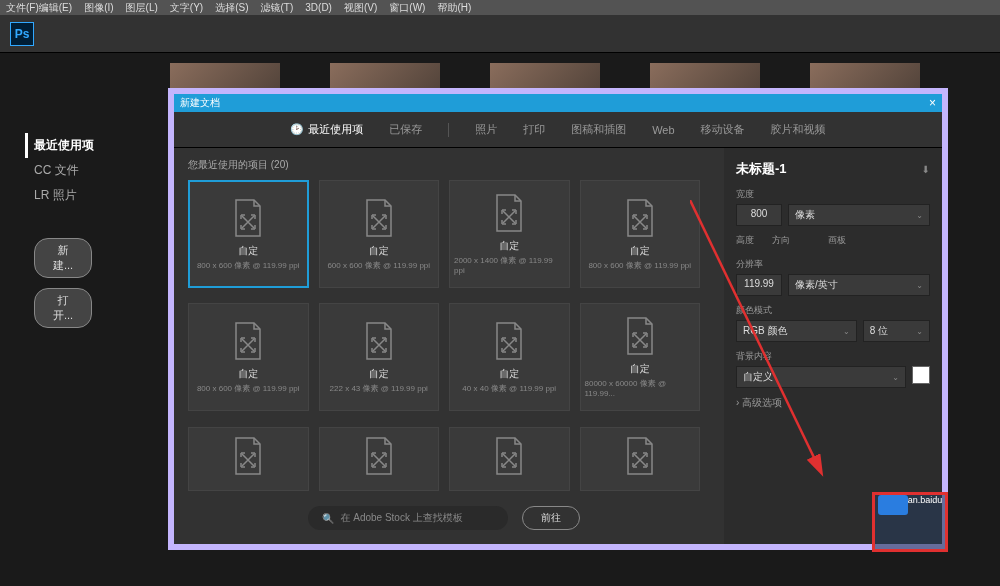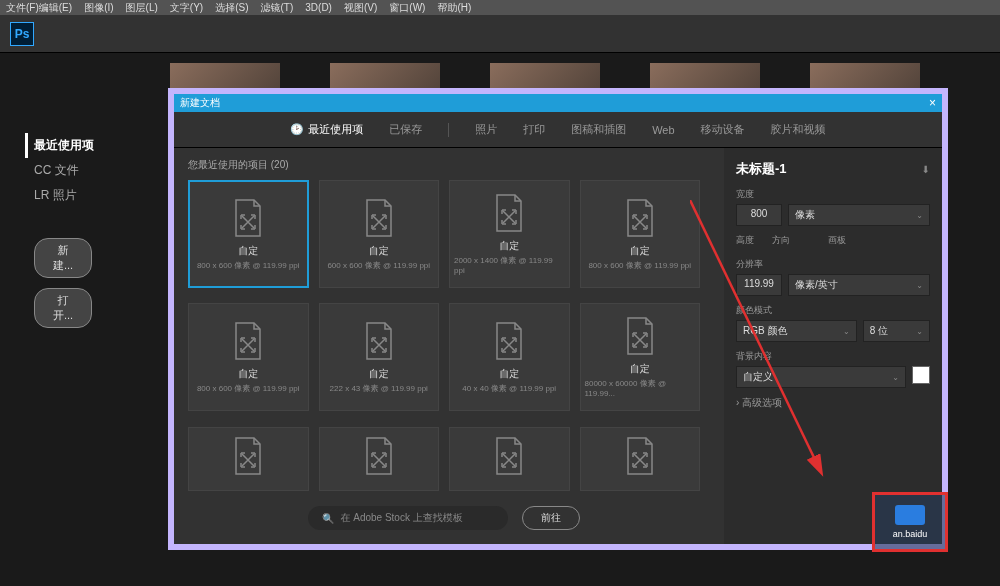--- a/index.html
+++ b/index.html
@@ -68,21 +68,21 @@
 .orient-btn { width: 20px; height: 20px; background: #3a3a3a; border: 1px solid #222; display: flex; align-items: center; justify-content: center; cursor: pointer; }
 .orient-btn.active { background: #1f9dd8; }
 .orient-inner { background: #aaa; }
 .orient-inner.portrait { width: 8px; height: 12px; }
 .orient-inner.landscape { width: 12px; height: 8px; }
 .artboard-check { width: 14px; height: 14px; border: 1px solid #666; cursor: pointer; }
 .color-swatch { width: 18px; height: 18px; background: #fff; border: 1px solid #666; cursor: pointer; }
 .advanced-row { font-size: 10px; color: #999; cursor: pointer; margin-top: 6px; }
 
 .annotation-arrow { position: absolute; top: 200px; left: 690px; pointer-events: none; }
-.red-box { position: absolute; bottom: 34px; right: 52px; width: 76px; height: 60px; border: 3px solid #e03030; background: rgba(40,60,90,0.6); display: flex; flex-direction: column; align-items: center; justify-content: center; color: #fff; font-size: 9px; }
+.red-box { position: absolute; bottom: 34px; right: 52px; width: 76px; height: 60px; border: 3px solid #e03030; background: rgba(40,60,90,0.6); display: flex; flex-direction: row; justify-content: center; color: #fff; font-size: 9px; }
 .red-box-inner { width: 30px; height: 20px; background: #2a7de0; border-radius: 3px; margin-bottom: 4px; }
 </style>
 </head>
 <body>
 
 <div class="menubar">
   <span>文件(F)</span>
   <span>编辑(E)</span>
   <span>图像(I)</span>
   <span>图层(L)</span>

